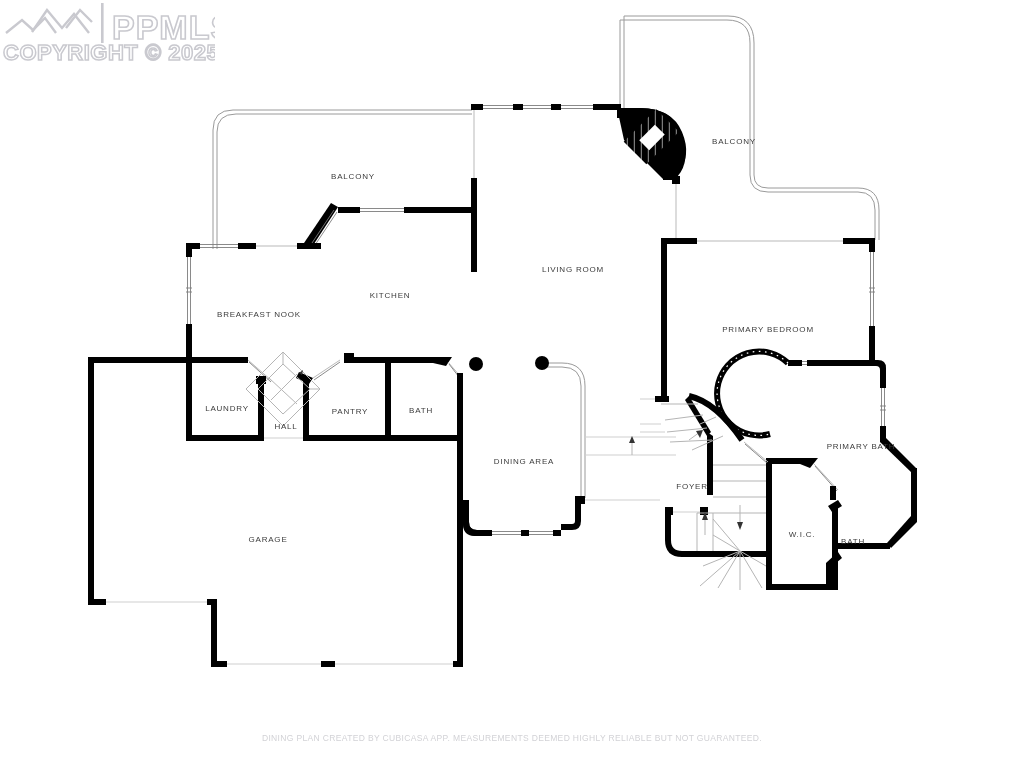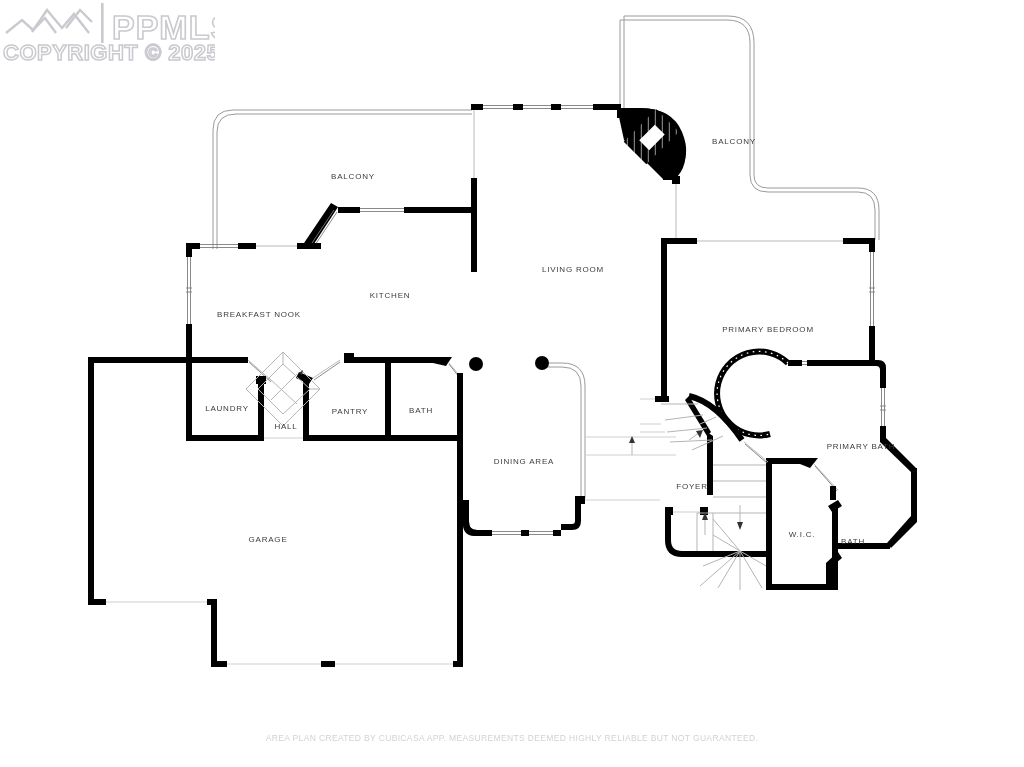--- a/index.html
+++ b/index.html
@@ -302,15 +302,15 @@
     <text class="room-label" x="286" y="427">HALL</text>
     <text class="room-label" x="350" y="412">PANTRY</text>
     <text class="room-label" x="421" y="411">BATH</text>
     <text class="room-label" x="524" y="462">DINING AREA</text>
     <text class="room-label" x="268" y="540">GARAGE</text>
     <text class="room-label" x="692" y="487">FOYER</text>
     <text class="room-label" x="802" y="535">W.I.C.</text>
     <text class="room-label" x="853" y="542">BATH</text>
   </svg>
 
-  <div class="footer-note">AREA PLAN CREATED BY CUBICASA APP. MEASUREMENTS DEEMED HIGHLY RELIABLE BUT NOT GUARANTEED.</div>
+  <div class="footer-note">DINING PLAN CREATED BY CUBICASA APP. MEASUREMENTS DEEMED HIGHLY RELIABLE BUT NOT GUARANTEED.</div>
 
 </div>
 
 </body></html>

